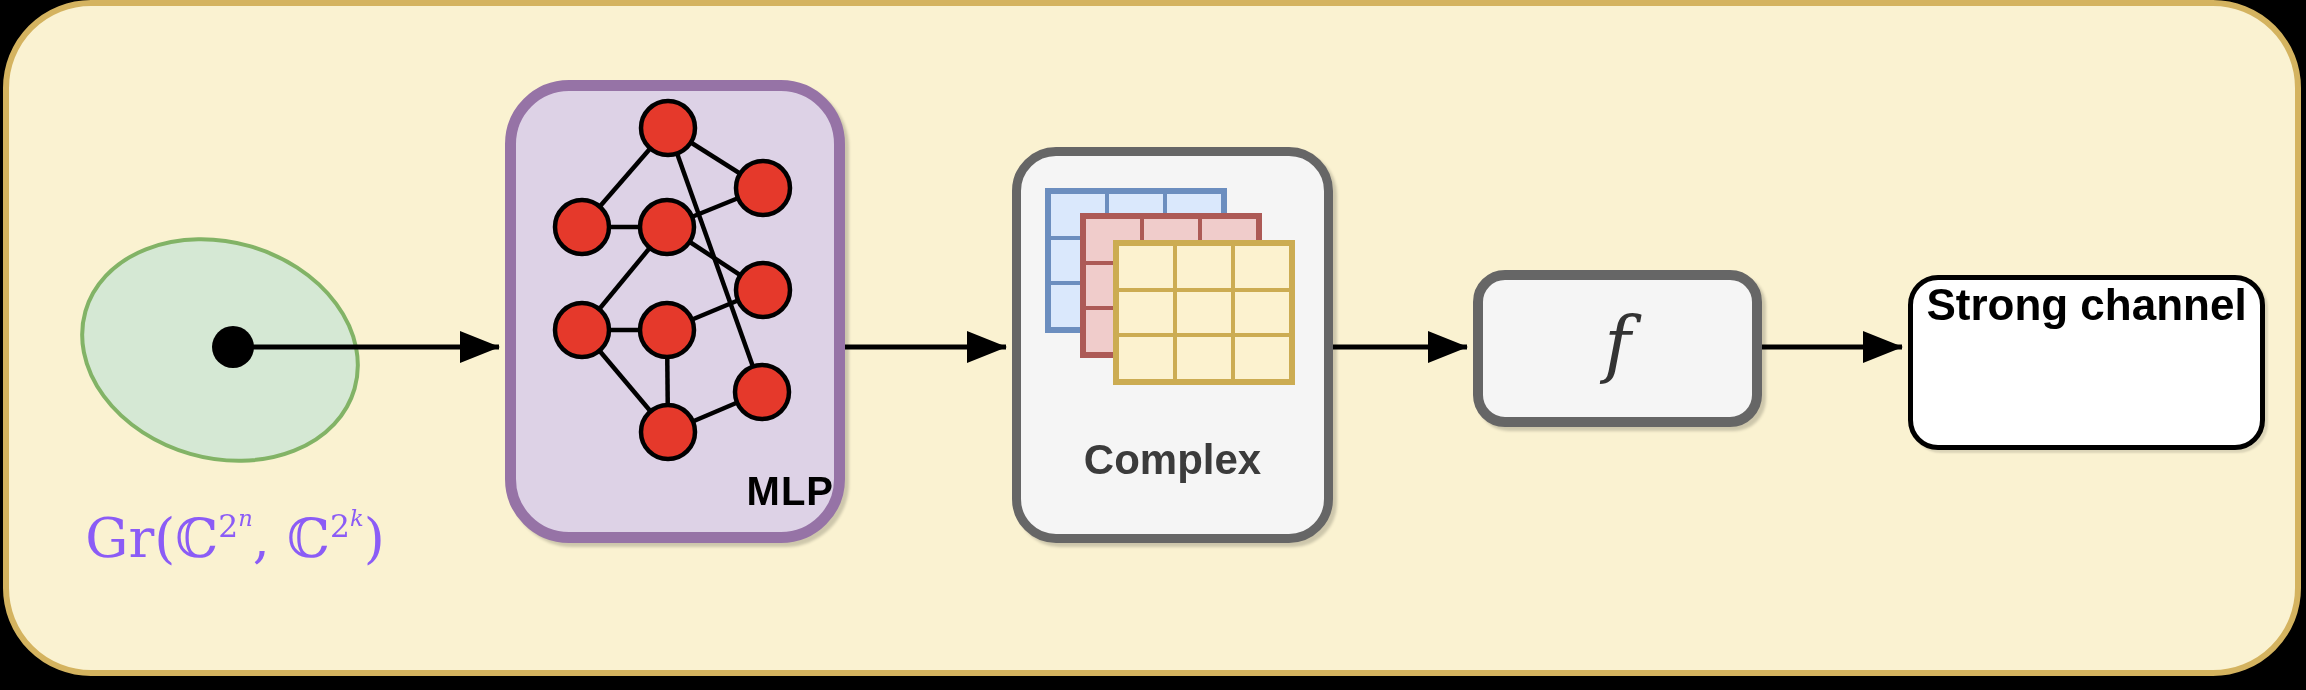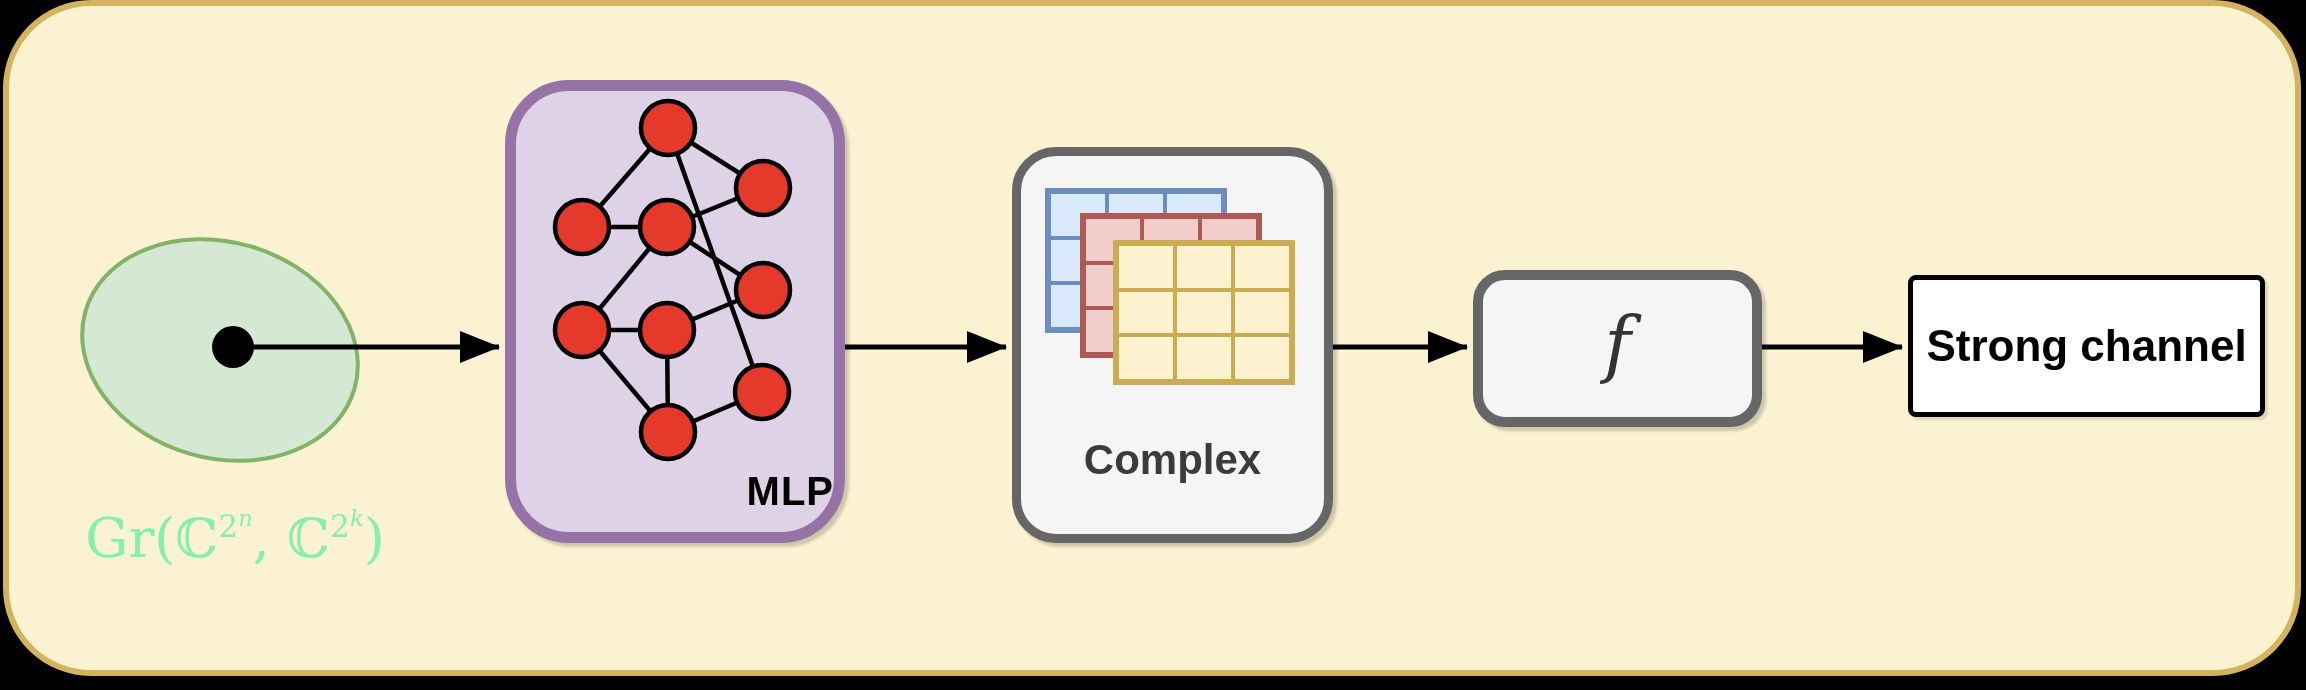--- a/index.html
+++ b/index.html
@@ -26,28 +26,28 @@
   .grid span{border-color:inherit;}
   .cm-label{position:absolute;left:0;right:0;top:280px;text-align:center;font-weight:bold;
             font-size:42px;line-height:1.12;color:#3b3b3b;}
   
   .f-box{left:1473px;top:270px;width:289px;height:157px;background:#f5f5f5;
          border:10px solid #666666;border-radius:32px;box-shadow:4px 4px 3px rgba(0,0,0,0.18);
          display:flex;align-items:center;justify-content:center;}
   .f-glyph{font-family:"DejaVu Serif","Liberation Serif",serif;font-style:italic;
            font-size:72px;color:#333;padding-bottom:10px;}
   
-  .out-box{left:1908px;top:275px;width:357px;height:142px;background:#ffffff;
-           border:5px solid #000;border-radius:8px;box-shadow:3px 3px 2px rgba(0,0,0,0.12);
-           display:flex;align-items:center;justify-content:center;}
+  .out-box{left:1908px;top:275px;width:357px;height:175px;background:#ffffff;
+           border:5px solid #000;border-radius:30px;box-shadow:3px 3px 2px rgba(0,0,0,0.12);
+           display:flex;justify-content:center;}
   .out-label{font-weight:bold;font-size:44px;color:#000;white-space:nowrap;}
   
   .gr-label{position:absolute;left:70px;top:505px;width:330px;text-align:center;
             font-family:"DejaVu Serif","DejaVu Sans","Liberation Serif",serif;
-            font-size:54px;color:#86efac;white-space:nowrap;}
+            font-size:54px;color:#8b5cf6;white-space:nowrap;}
   .msup{font-size:0.58em;vertical-align:0.62em;}
   .msup2{font-size:0.72em;vertical-align:0.5em;font-style:italic;}
   svg.overlay{position:absolute;left:0;top:0;width:2306px;height:690px;pointer-events:none;}
 </style>
 </head>
 <body>
 
 <div class="stage">
   <div class="canvas"></div>
 

